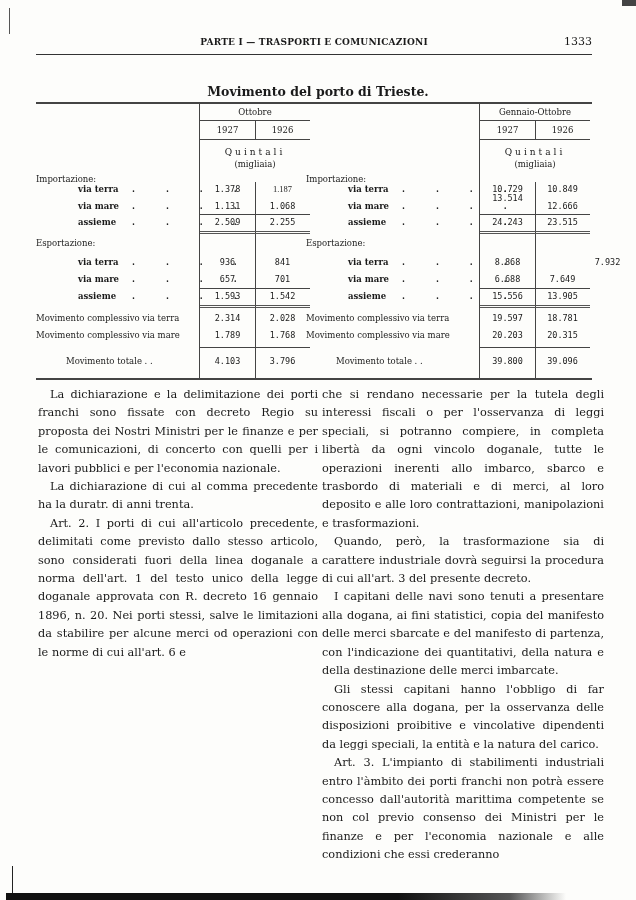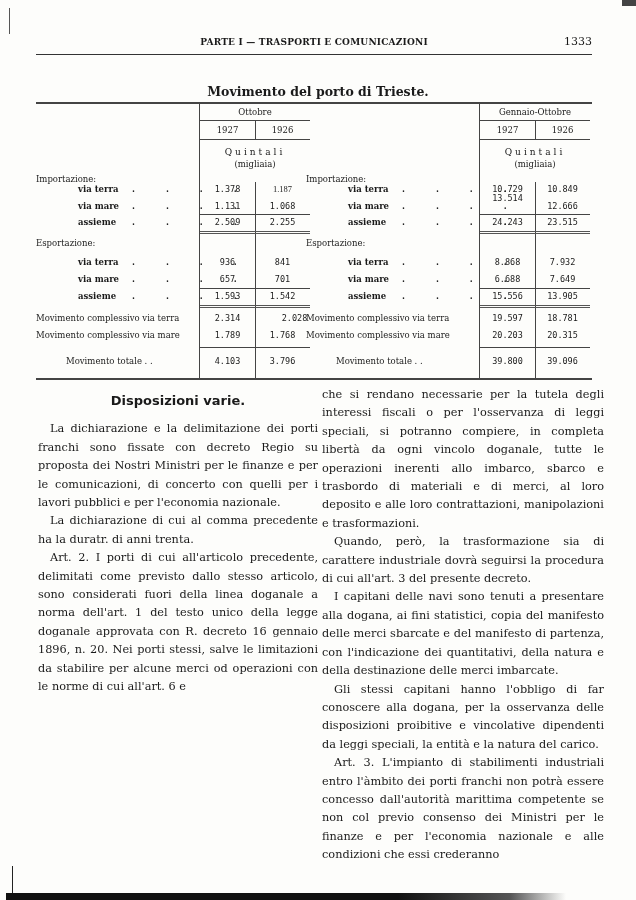--- a/index.html
+++ b/index.html
@@ -101,21 +101,21 @@
       <div class="cell" style="top: 97px; left: 50%;">1.068</div>
       <div class="cell" style="top: 113px; left: 0%;">2.509</div>
       <div class="cell" style="top: 113px; left: 50%;">2.255</div>
       <div class="cell" style="top: 153px; left: 0%;">936</div>
       <div class="cell" style="top: 153px; left: 50%;">841</div>
       <div class="cell" style="top: 170px; left: 0%;">657</div>
       <div class="cell" style="top: 170px; left: 50%;">701</div>
       <div class="cell" style="top: 187px; left: 0%;">1.593</div>
       <div class="cell" style="top: 187px; left: 50%;">1.542</div>
       <div class="cell" style="top: 209px; left: 0%;">2.314</div>
-      <div class="cell" style="top: 209px; left: 50%; padding-left: 12px;">2.028</div>
+      <div class="cell" style="top: 209px; left: 50%;">2.028</div>
       <div class="cell" style="top: 226px; left: 0%;">1.789</div>
       <div class="cell" style="top: 226px; left: 50%;">1.768</div>
       <div class="cell" style="top: 252px; left: 0%;">4.103</div>
       <div class="cell" style="top: 252px; left: 50%;">3.796</div>
       <div class="hrule" style="top: 110px;"></div>
       <div class="dbl" style="top: 127px;"></div>
       <div class="hrule" style="top: 184px;"></div>
       <div class="dbl" style="top: 201px;"></div>
       <div class="hrule" style="top: 243px;"></div>
     </div>
@@ -151,21 +151,21 @@
         <div>(migliaia)</div>
       </div>
       <div class="mid-sep" style="top: 78px; bottom: 0px;"></div>
       <div class="cell" style="top: 80px; left: 0%;">10.729</div>
       <div class="cell" style="top: 80px; left: 50%;">10.849</div>
       <div class="cell" style="top: 80px; left: 0%; margin-top: 9px;">13.514</div>
       <div class="cell" style="top: 97px; left: 50%;">12.666</div>
       <div class="cell" style="top: 113px; left: 0%; text-align: center;">24.243</div>
       <div class="cell" style="top: 113px; left: 50%;">23.515</div>
       <div class="cell" style="top: 153px; left: 0%;">8.868</div>
-      <div class="cell" style="top: 153px; left: 50%;">7.932</div>
+      <div class="cell" style="top: 153px; left: 50%; padding-left: 45px;">7.932</div>
       <div class="cell" style="top: 170px; left: 0%;">6.688</div>
       <div class="cell" style="top: 170px; left: 50%;">7.649</div>
       <div class="cell" style="top: 187px; left: 0%;">15.556</div>
       <div class="cell" style="top: 187px; left: 50%;">13.905</div>
       <div class="cell" style="top: 209px; left: 0%;">19.597</div>
       <div class="cell" style="top: 209px; left: 50%;">18.781</div>
       <div class="cell" style="top: 226px; left: 0%;">20.203</div>
       <div class="cell" style="top: 226px; left: 50%;">20.315</div>
       <div class="cell" style="top: 252px; left: 0%;">39.800</div>
       <div class="cell" style="top: 252px; left: 50%;">39.096</div>
@@ -173,21 +173,20 @@
       <div class="dbl" style="top: 127px;"></div>
       <div class="hrule" style="top: 184px;"></div>
       <div class="dbl" style="top: 201px;"></div>
       <div class="hrule" style="top: 243px;"></div>
     </div>
   </div>
 
 <div class="table-bottom-rule"></div>
 
 <div class="body-col left">
-  <p class="section-heading">Disposizioni varie.</p>
   <p>La dichiarazione e la delimitazione dei porti franchi sono fissate con decreto Regio su proposta dei Nostri Ministri per le finanze e per le comunicazioni, di concerto con quelli per i lavori pubblici e per l'economia nazionale.</p>
   <p>La dichiarazione di cui al comma precedente ha la duratr. di anni trenta.</p>
   <p>Art. 2. I porti di cui all'articolo precedente, delimitati come previsto dallo stesso articolo, sono considerati fuori della linea doganale a norma dell'art. 1 del testo unico della legge doganale approvata con R. decreto 16 gennaio 1896, n. 20. Nei porti stessi, salve le limitazioni da stabilire per alcune merci od operazioni con le norme di cui all'art. 6 e</p>
 </div>
 
 <div class="body-col right">
   <p class="noind">che si rendano necessarie per la tutela degli interessi fiscali o per l'osservanza di leggi speciali, si potranno compiere, in completa libertà da ogni vincolo doganale, tutte le operazioni inerenti allo imbarco, sbarco e trasbordo di materiali e di merci, al loro deposito e alle loro contrattazioni, manipolazioni e trasformazioni.</p>
   <p>Quando, però, la trasformazione sia di carattere industriale dovrà seguirsi la procedura di cui all'art. 3 del presente decreto.</p>
   <p>I capitani delle navi sono tenuti a presentare alla dogana, ai fini statistici, copia del manifesto delle merci sbarcate e del manifesto di partenza, con l'indicazione dei quantitativi, della natura e della destinazione delle merci imbarcate.</p>
   <p>Gli stessi capitani hanno l'obbligo di far conoscere alla dogana, per la osservanza delle disposizioni proibitive e vincolative dipendenti da leggi speciali, la entità e la natura del carico.</p>

